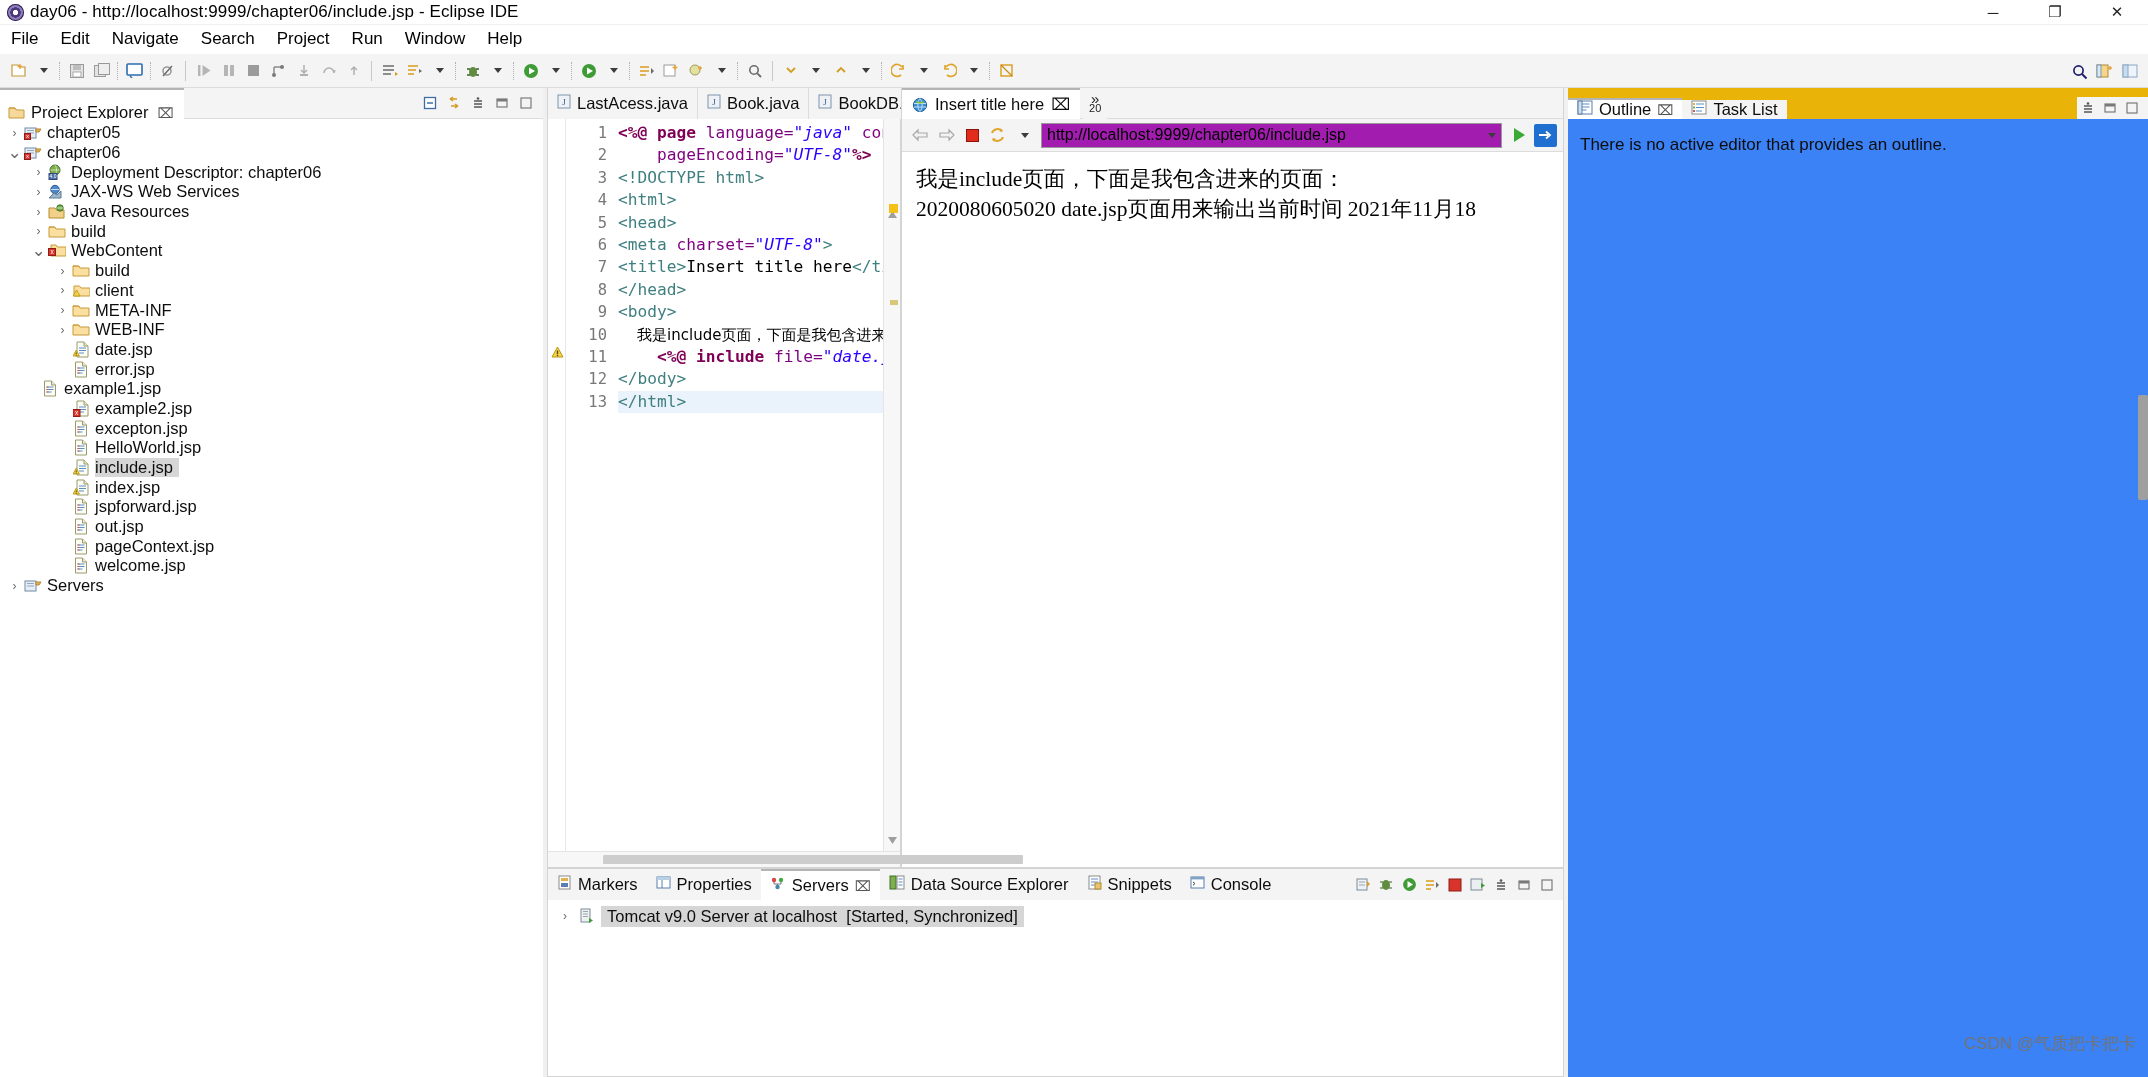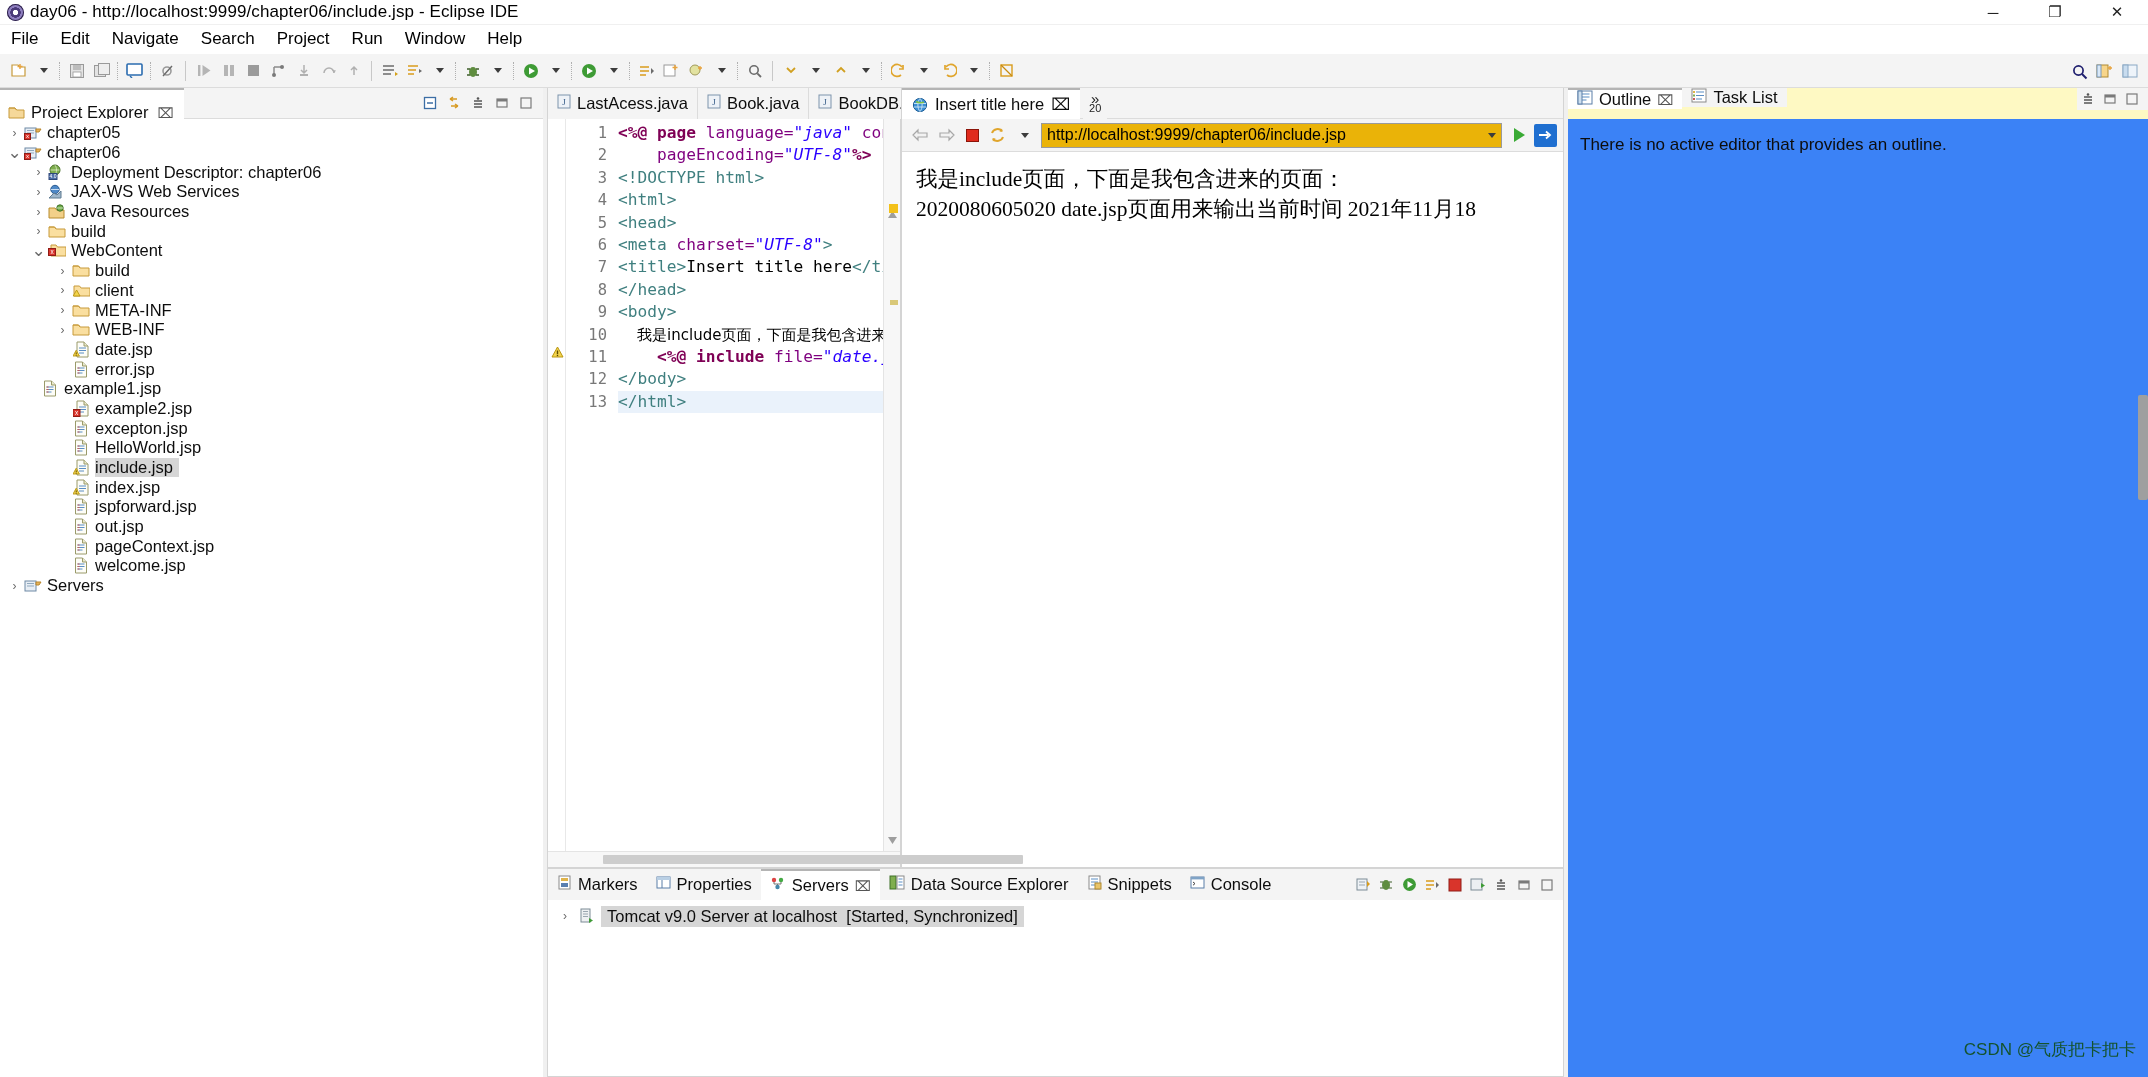--- a/index.html
+++ b/index.html
@@ -352,21 +352,21 @@
     border-bottom: 1px solid #dcdcdc;
   }
   .bbtn {
     width: 24px; height: 24px;
     display: flex; align-items: center; justify-content: center;
     cursor: default;
   }
   .urlbox {
     flex: 1 1 auto;
     height: 25px;
-    background: #eab308;
+    background: #a21caf;
     border: 1px solid #9a9a9a;
     display: flex; align-items: center;
     padding: 0 2px 0 5px;
     margin: 0 3px;
     min-width: 0;
   }
   .urltext {
     flex: 1 1 auto;
     font-size: 16px;
     color: #000;
@@ -442,22 +442,22 @@
 
   
   .right-pane {
     width: 580px; flex: 0 0 580px;
     display: flex; flex-direction: column;
     background: #ffffff;
     min-height: 0;
   }
   .rtabbar {
     height: 31px; flex: 0 0 31px;
-    display: flex; align-items: flex-start;
-    background: #fef9c3;
+    display: flex; align-items: flex-end;
+    background: #eab308;
   }
   .rtab {
     display: flex; align-items: center; gap: 6px;
     padding: 0 9px;
     font-size: 16.5px; color: #0d0d0d; white-space: nowrap;
     cursor: default; background: #f4f4f4;
   }
   .rtab.active { background: #ffffff; border-top: 2px solid #b4b4b4; }
   .rtab .xmark { font-size: 14px; color: #555; }
   .rtools { margin-left:auto; display:flex; align-items:center; padding-right:5px; background:#f4f4f4;}
@@ -466,23 +466,23 @@
     background: #3b82f6;
     padding: 14px 12px;
     font-size: 17px;
     line-height: 23px;
     color: #0d0d0d;
   }
 
   
   .watermark {
     position: absolute;
-    right: 12px; bottom: 16px;
+    right: 12px; bottom: 22px;
     font-size: 17px;
-    color: #14532d;
+    color: #737373;
     font-family: "Liberation Sans", sans-serif;
     user-select: none;
   }
   
   .far-right-strip {
     position: absolute; right: 0; top: 395px;
     width: 10px; height: 105px; background: #9f9f9f; border-radius: 2px;
   }
 </style>
 </head>

